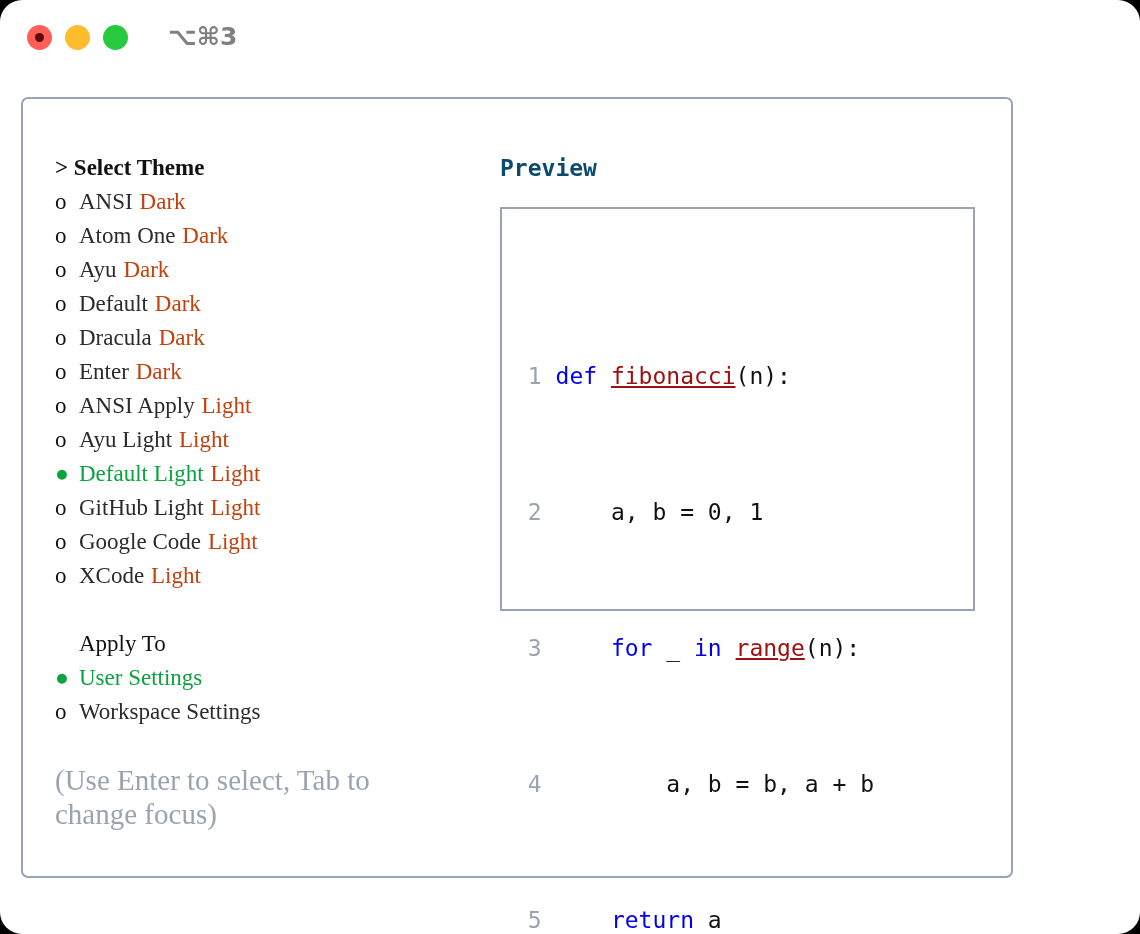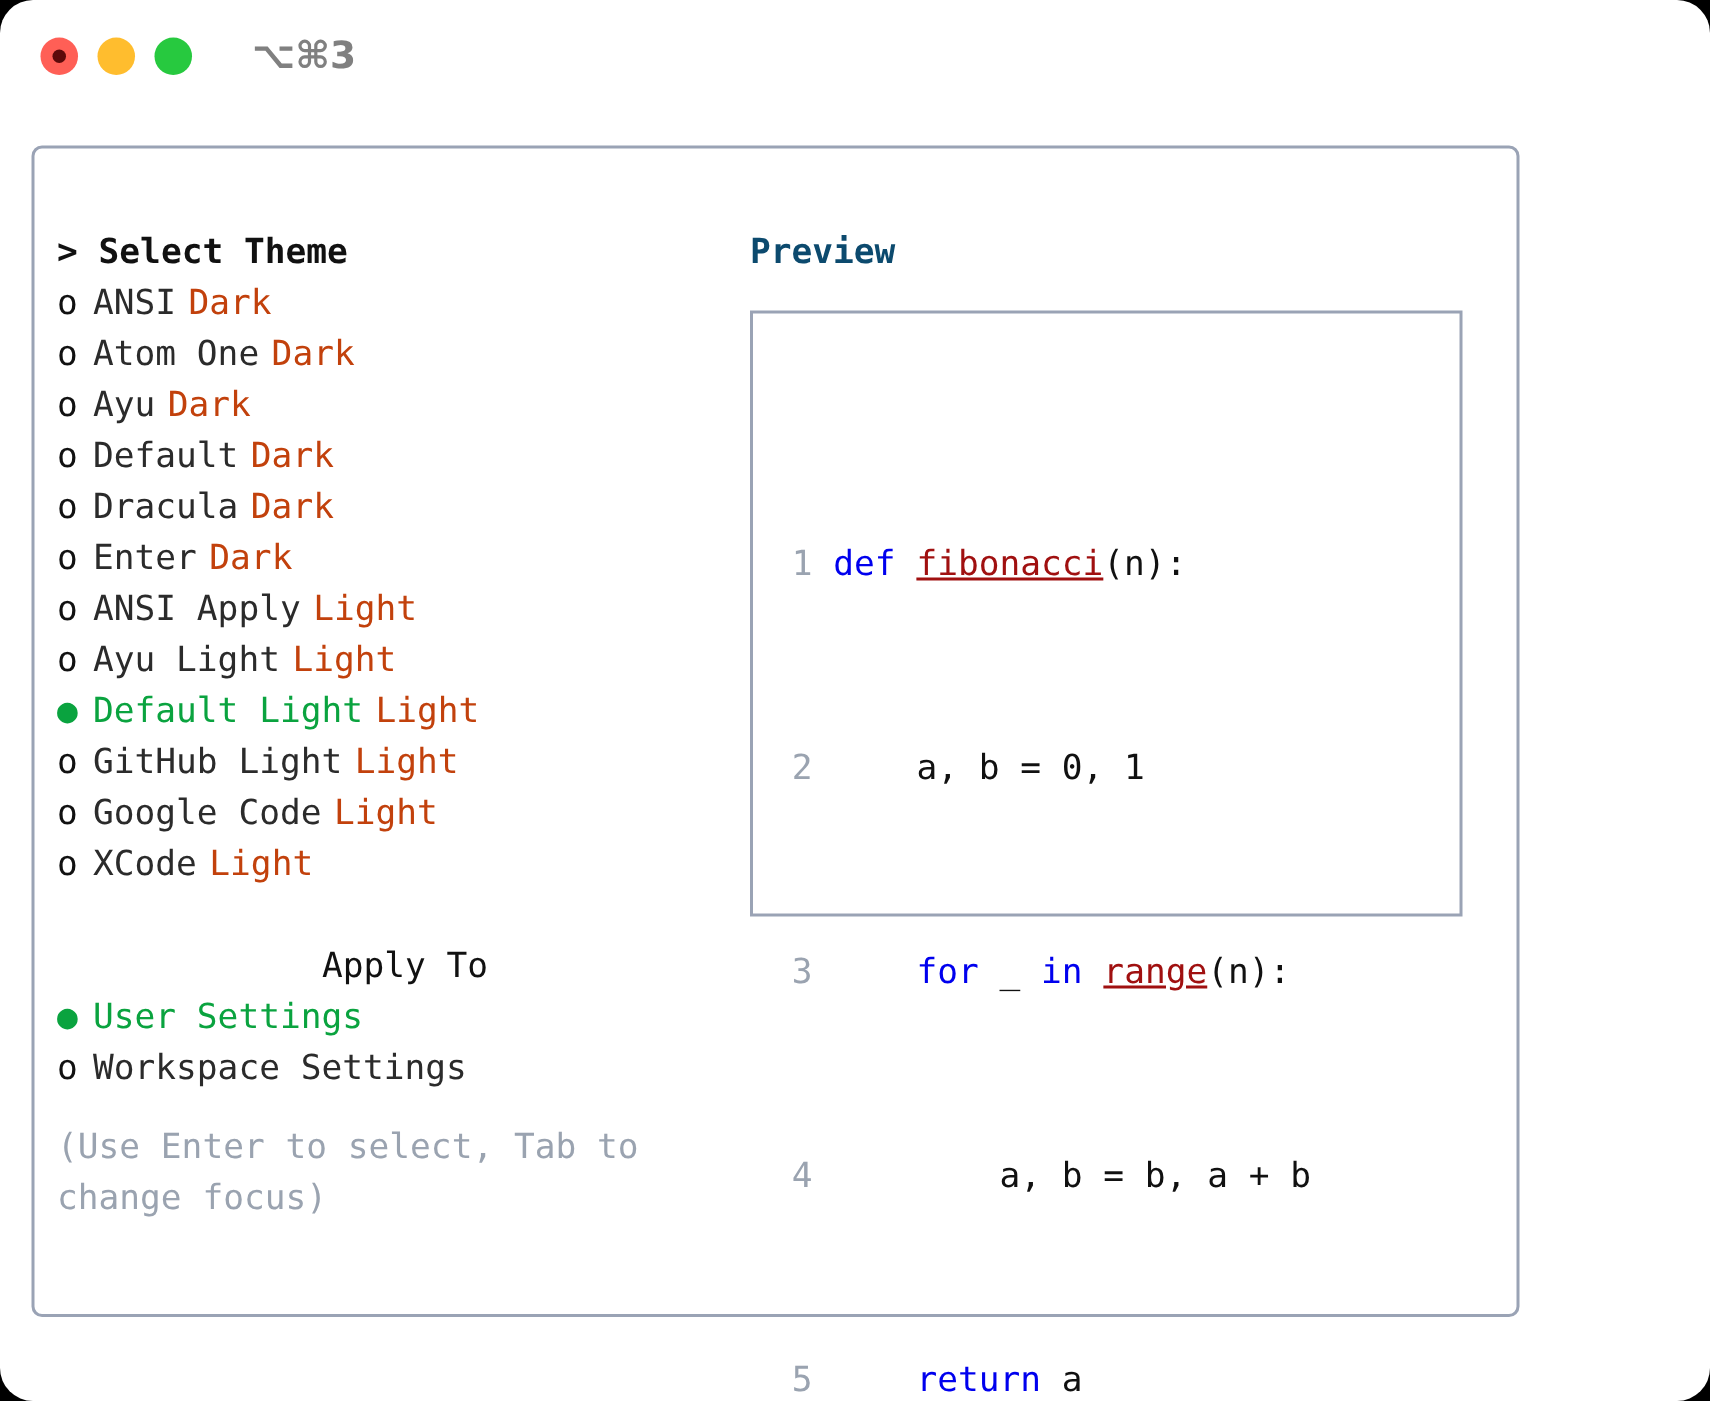--- a/index.html
+++ b/index.html
@@ -79,23 +79,24 @@
     height: 781px;
     border: 2px solid #9aa3b5;
     border-radius: 7px;
     box-sizing: border-box;
     background: #ffffff;
   }
 
   
   .left-col {
     position: absolute;
-    left: 15px;
+    left: 32px;
     top: 52px;
     width: 440px;
+    font-family: Liberation Serif, serif;
   }
 
   .list-header {
     font-size: 23px;
     font-weight: bold;
     color: #111111;
     line-height: 34px;
     white-space: pre;
   }
 
@@ -123,26 +124,25 @@
   }
 
   .section-gap { height: 34px; }
 
   .apply-header {
     font-size: 23px;
     color: #111111;
     line-height: 34px;
     padding-left: 24px;
     white-space: pre;
-    text-align: center;
   }
 
   .hint {
-    margin-top: 19px;
-    font-size: 23px;
+    margin-top: 34px;
+    font-size: 29px;
     color: #9aa3b0;
     line-height: 34px;
     width: 400px;
     white-space: pre-wrap;
   }
 
   
   .right-col {
     position: absolute;
     left: 477px;

